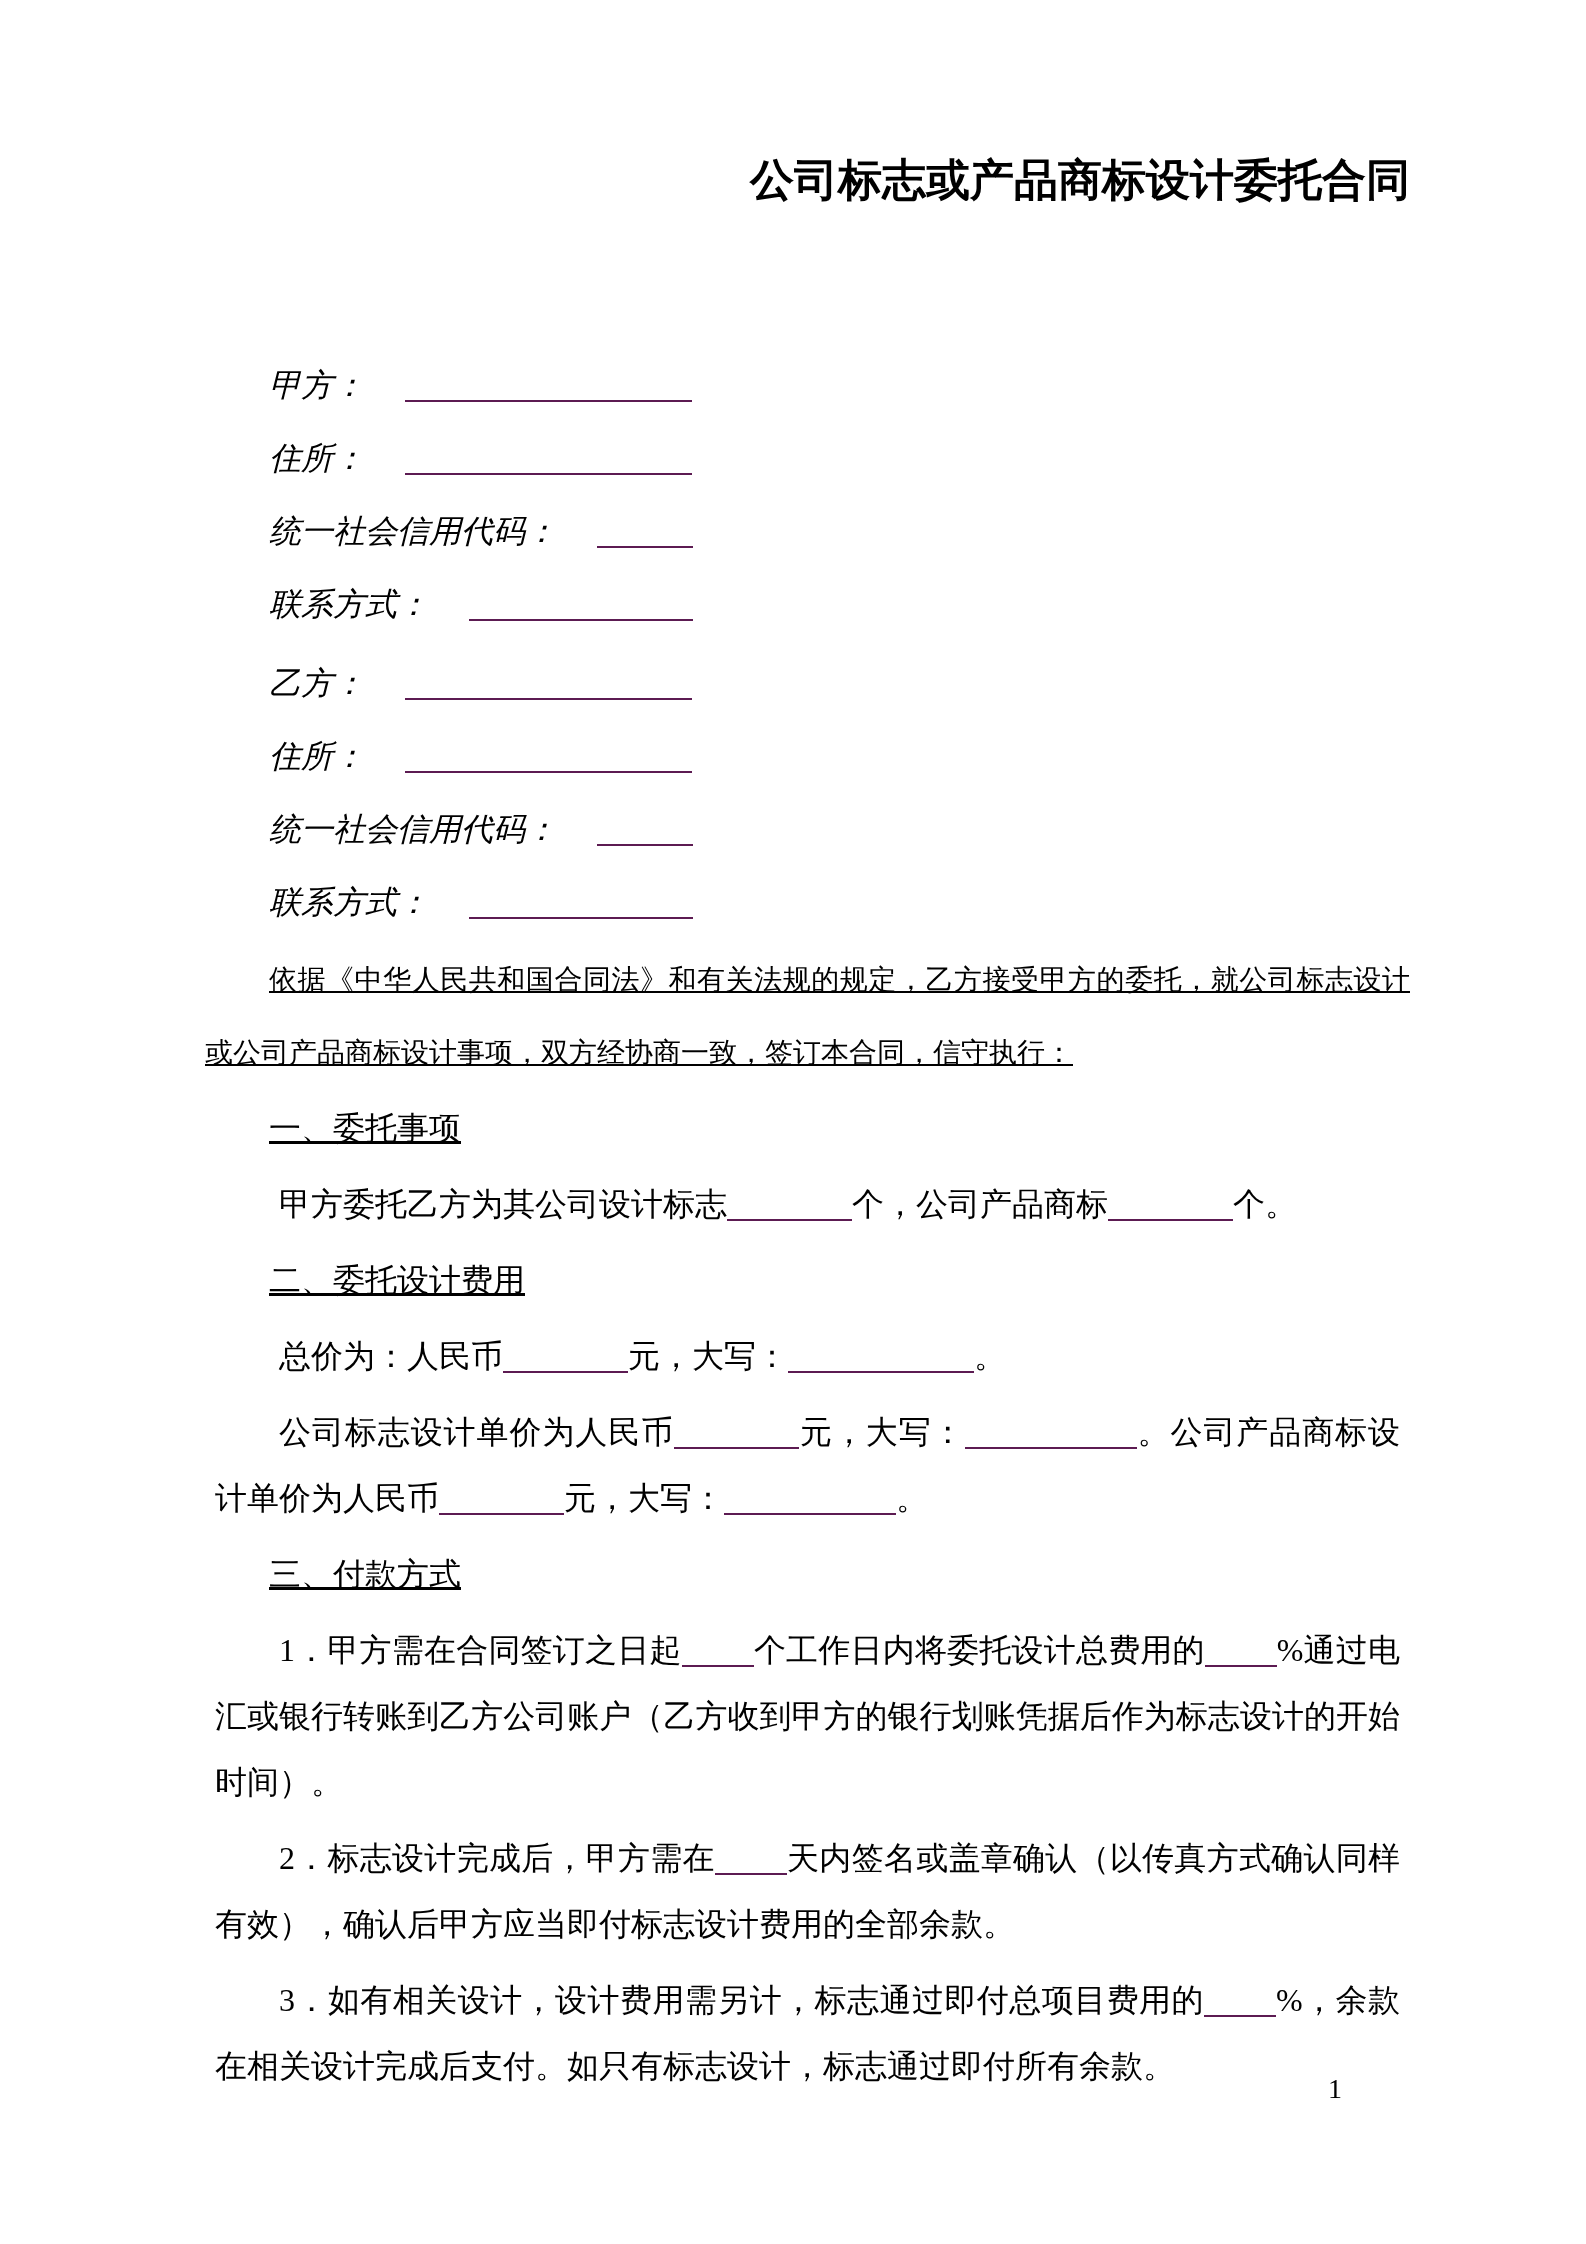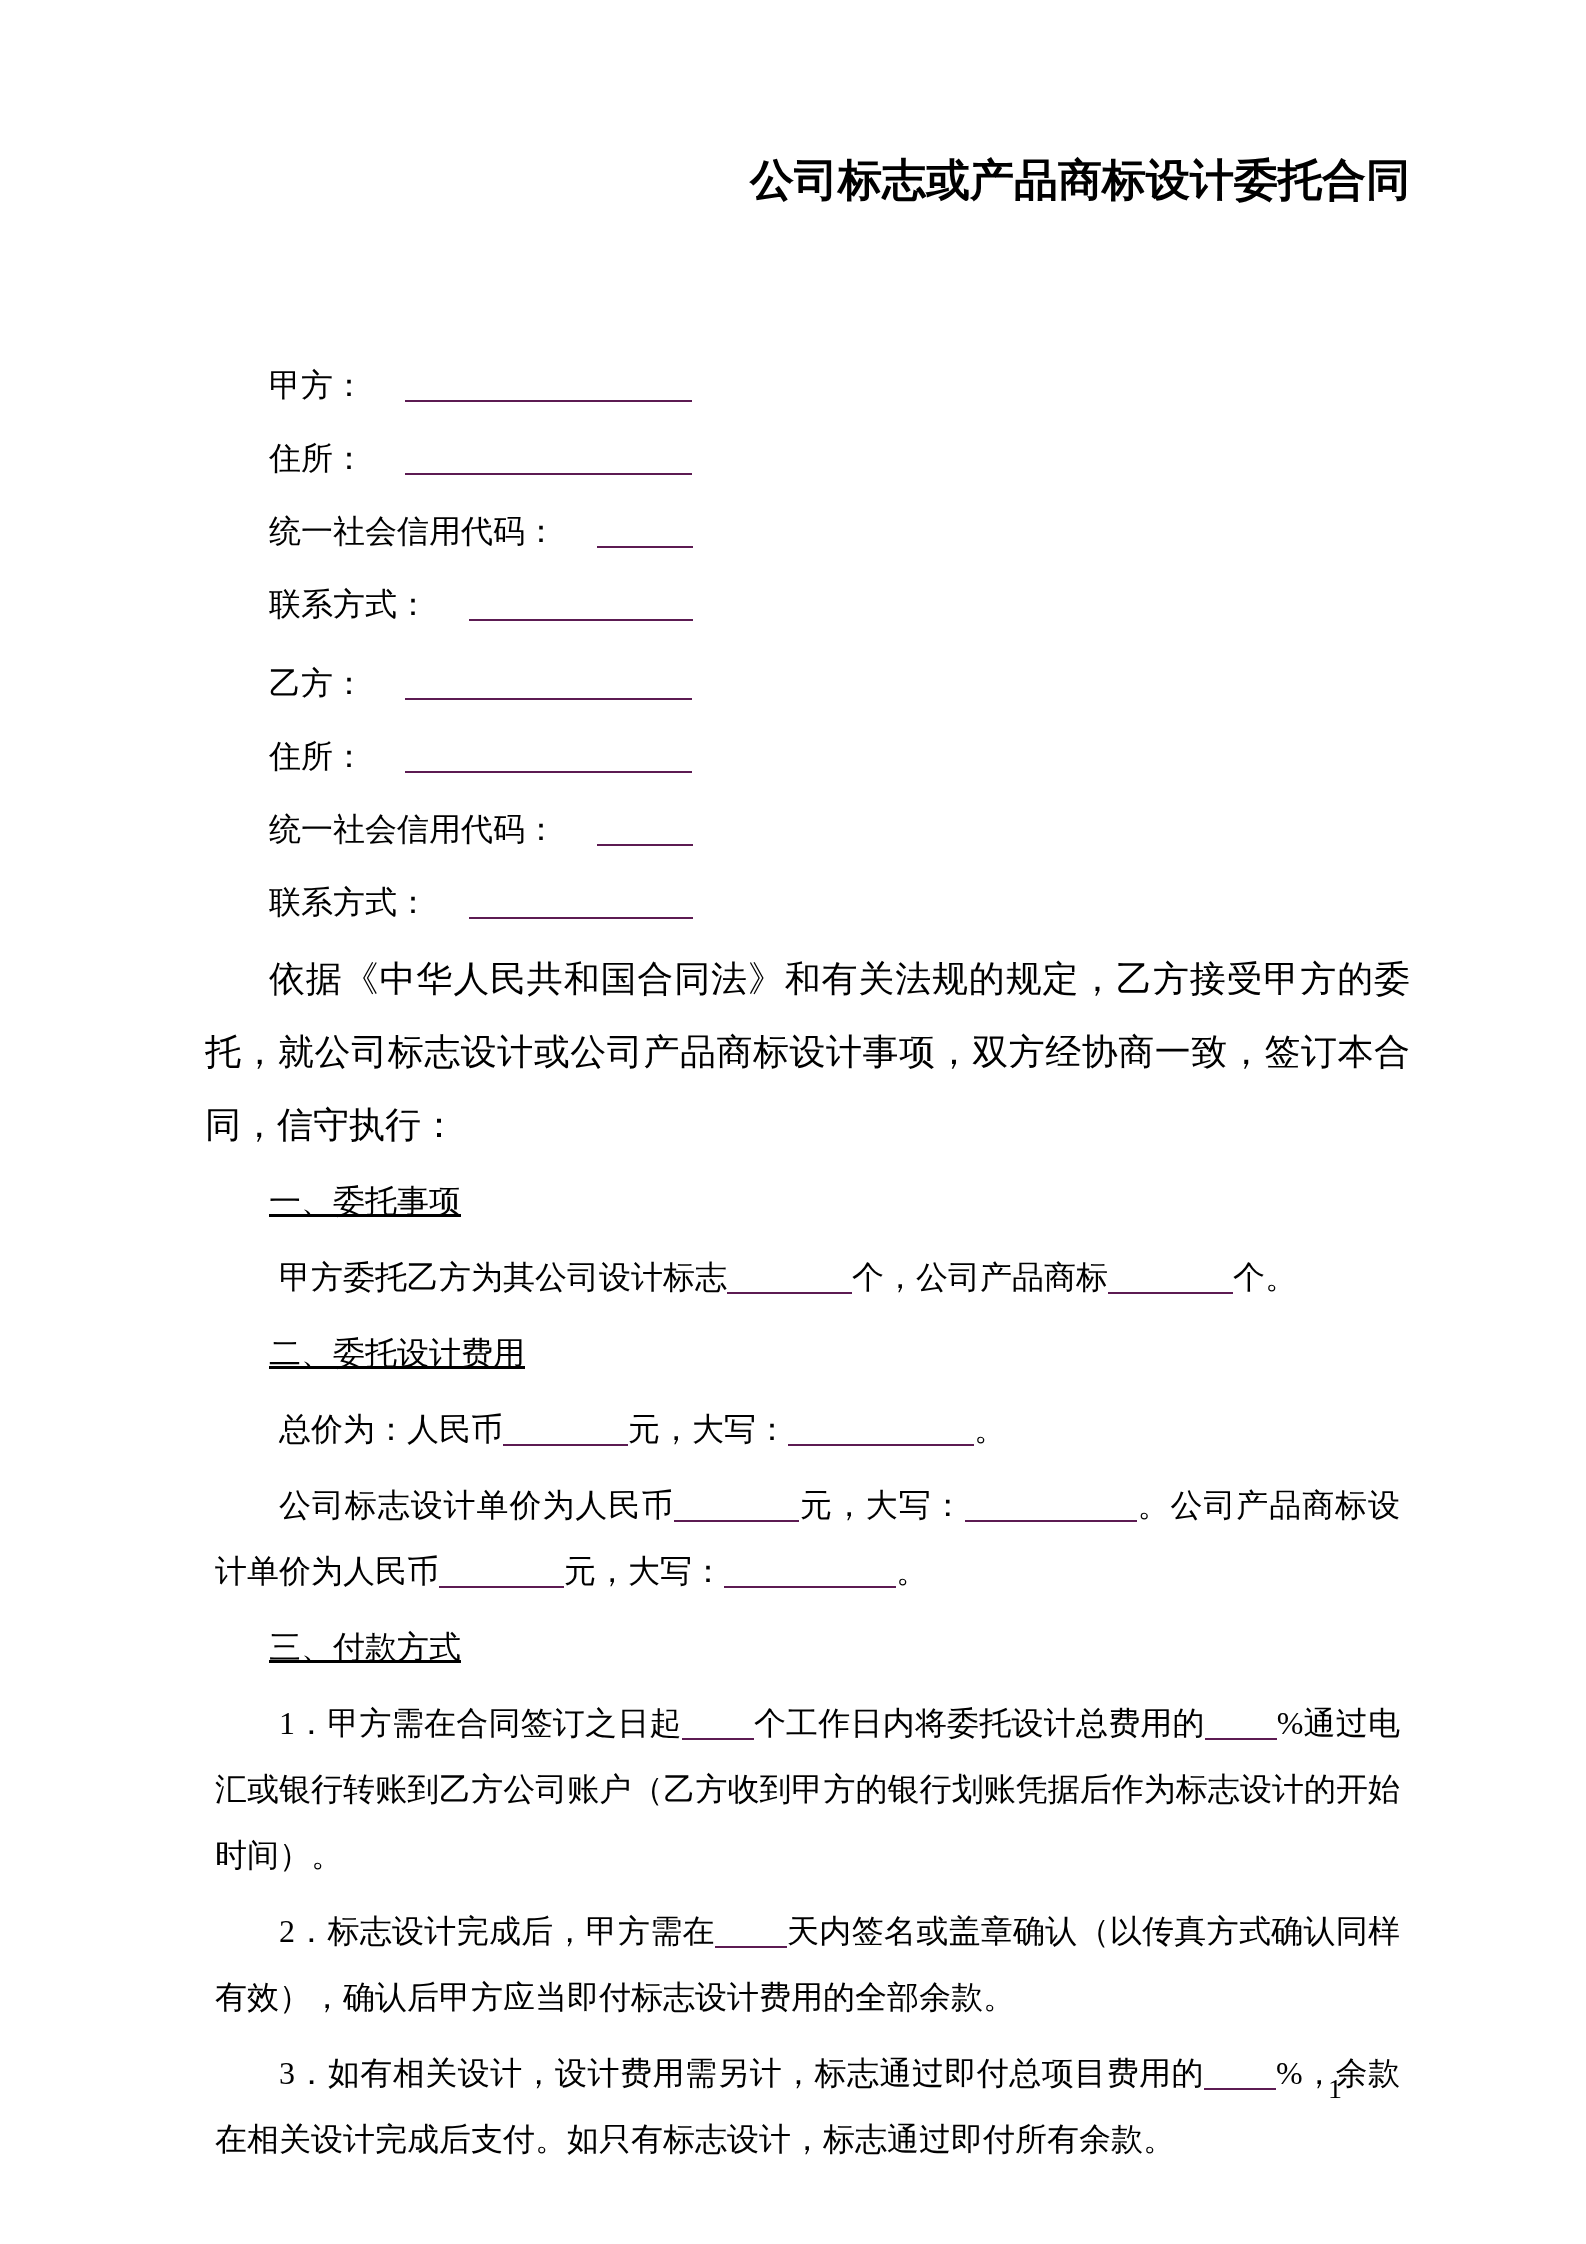--- a/index.html
+++ b/index.html
@@ -14,35 +14,36 @@
     overflow: hidden;
   }
   .content { padding: 150px 176px 0 205px; }
   .title {
     font-size: 44px;
     line-height: 62px;
     font-weight: 700;
     text-align: right;
     margin: 0 0 137px 0;
   }
-  .field-row { height: 73px; line-height: 73px; padding-left: 64px; white-space: nowrap; font-size: 32px; }
+  .field-row { height: 73px; line-height: 73px; padding-left: 64px; white-space: nowrap; font-size: 32px; font-style: italic; }
   .blank {
     display: inline-block;
     height: 2px;
     border-bottom: 2px solid var(--ul, #5c1b52);
     vertical-align: -6px;
   }
   .field-blank { margin-left: 40px; }
   .party-b { margin-top: 6px; }
   .intro {
     margin: 4px 0 0 0;
-    font-size: 36px;
+    font-size: 28px;
     line-height: 73px;
     text-align: justify;
     text-indent: 64px;
+    text-decoration: underline;
   }
   .sections { margin-top: 6px; }
   .sec-heading { margin: 0; font-size: 32px; line-height: 66px; text-indent: 64px; text-decoration: underline; }
   .para {
     margin: 10px;
     font-size: 32px;
     line-height: 66px;
     text-align: justify;
     text-indent: 64px;
   }

